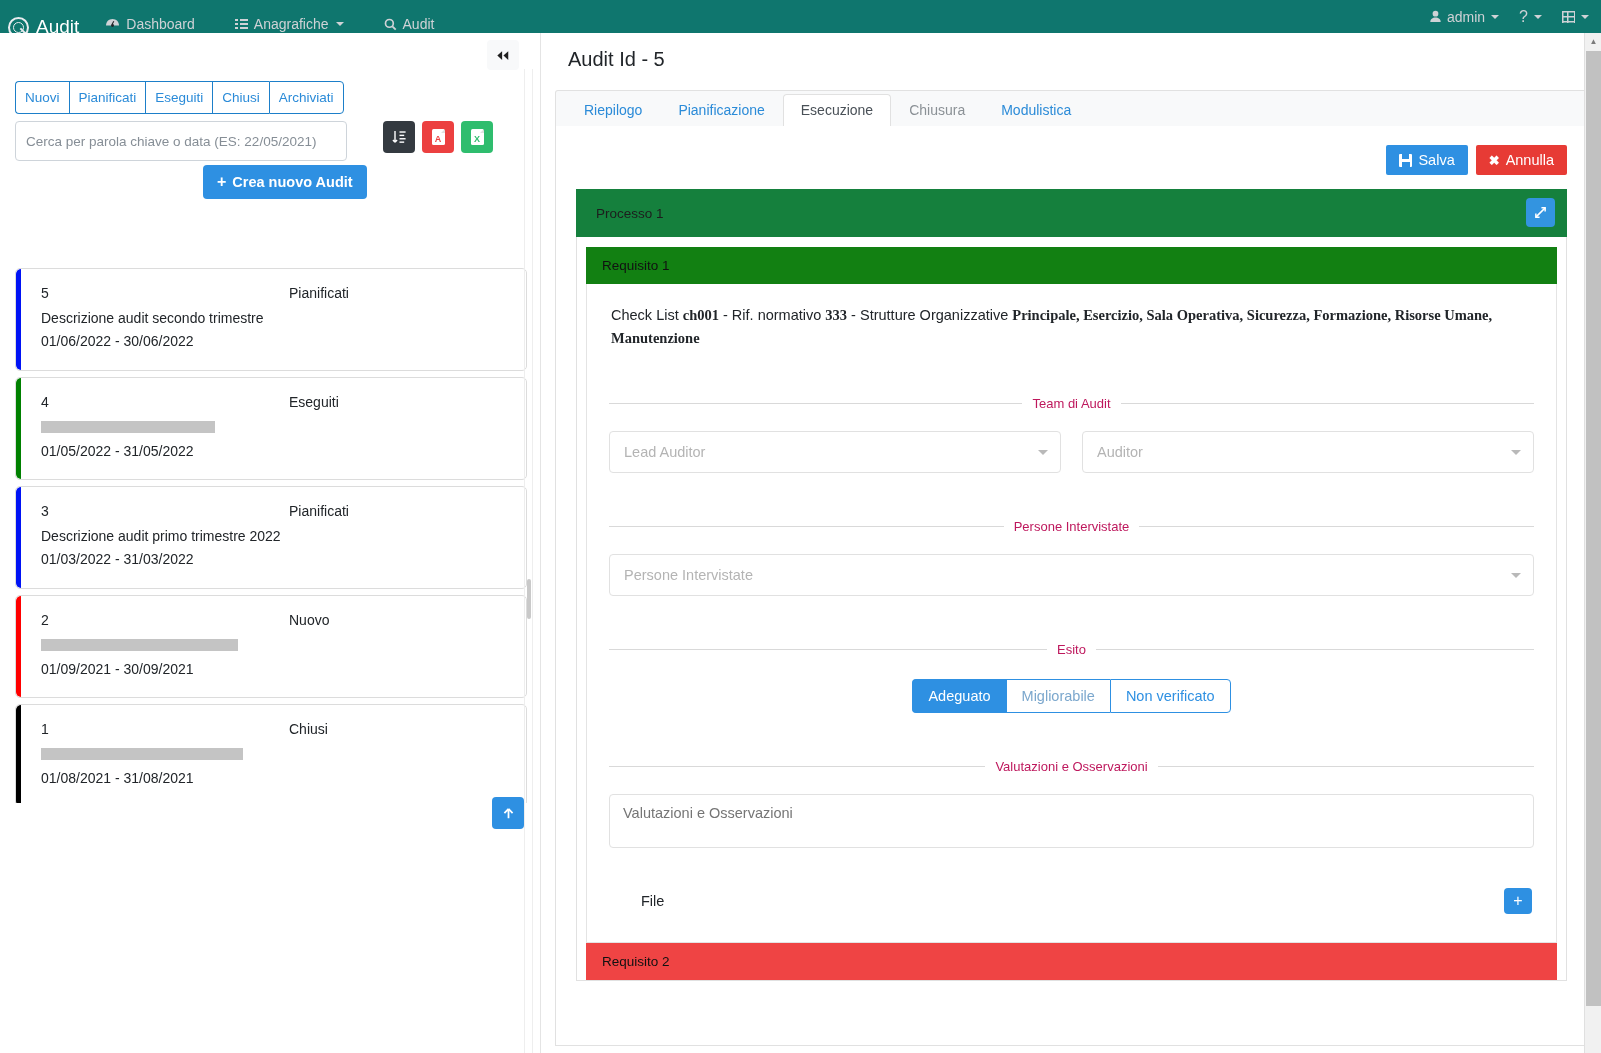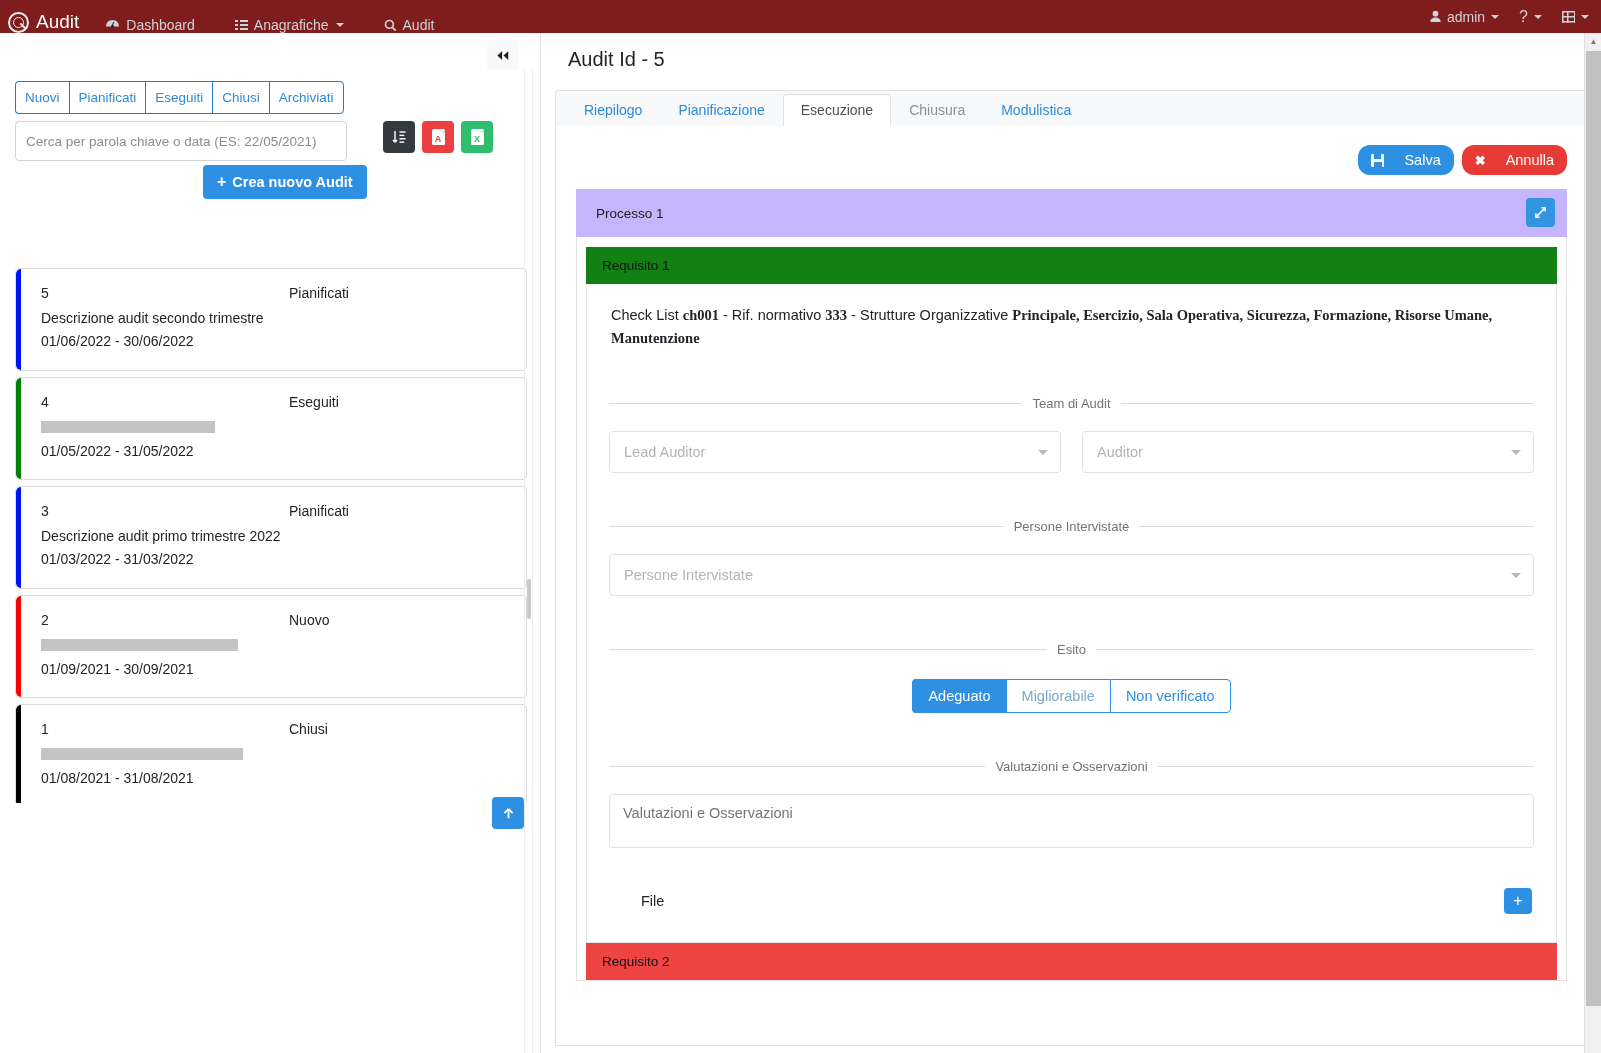--- a/index.html
+++ b/index.html
@@ -9,24 +9,24 @@
     overflow: hidden;
     background: #ffffff;
     font-family: "Liberation Sans", sans-serif;
     font-size: 14px;
     color: #212529;
   }
 
   
   .navbar {
     height: 33px;
-    background: #7f1d1d;
+    background: #0f766e;
     display: flex;
-    align-items: flex-end;
-    padding: 0 10px 0 8px;
+    align-items: flex-start;
+    padding: 16px 10px 0 8px;
     color: #ffffff;
     position: relative;
   }
   .brand {
     display: flex; align-items: center; gap: 7px;
     font-size: 19px; color: #ffffff; margin-right: 26px;
     white-space: nowrap;
   }
   .brand-logo {
     width: 21px; height: 21px; border: 2px solid #e9ecef; border-radius: 50%;
@@ -205,35 +205,35 @@
   .tabpanel {
     margin:0 13px 0 1px;
     border:1px solid #e1e1e1; border-top:none;
     background:#fff; height:920px; position:relative; overflow:hidden;
   }
   .action-row {
     display:flex; justify-content:flex-end; gap:8px;
     padding:19px 20px 0 0;
   }
   .btn {
-    border:none; border-radius:12px; color:#fff; cursor:pointer;
-    font-size:14.5px; padding:7px 13px; display:flex;align-items:center;gap:20px;
+    border:none; border-radius:2px; color:#fff; cursor:pointer;
+    font-size:14.5px; padding:7px 13px; display:flex;align-items:center;gap:6px;
     font-family:"Liberation Sans", sans-serif;
   }
   .btn-save { background:#2e90e2; }
   .btn-cancel { background:#e73b35; }
   .save-glyph {
     width:13px;height:13px;background:#fff;border-radius:1px;position:relative;
   }
   .save-glyph::before{content:"";position:absolute;left:3px;top:0;width:7px;height:5px;background:#2e90e2;}
   .save-glyph::after{content:"";position:absolute;left:2.5px;bottom:0;width:8px;height:5px;background:#2e90e2;}
 
   .processo-bar {
     margin:14px 20px 0 20px;
-    background:#c4b5fd; height:48px;
+    background:#15803d; height:48px;
     display:flex; align-items:center; padding:0 12px 0 20px;
     position:relative; color:#1d1d1d; font-size:13.5px;
   }
   .expand-btn {
     position:absolute; right:12px; top:9px;
     width:29px;height:29px;background:#3394e0;border-radius:4px;
     display:flex;align-items:center;justify-content:center;color:#fff;
     cursor:pointer; font-size:13px;
   }
   .processo-body {
@@ -250,21 +250,21 @@
   .checklist-text { font-size:14.5px; line-height:1.6; color:#212529; padding:2px 0 0 2px; }
   .checklist-text b { font-weight:bold;font-family:Liberation Serif, serif; }
 
   fieldset.grp {
     border:none; margin:0; padding:0; position:relative;
   }
   .legend-line {
     display:flex; align-items:center; margin-top:46px;
   }
   .legend-line .line { flex:1 1 auto; height:1px; background:#d9d9d9; }
-  .legend-line .lbl { padding:0 10px; font-size:13px; color:#737373; white-space:nowrap; }
+  .legend-line .lbl { padding:0 10px; font-size:13px; color:#be185d; white-space:nowrap; }
 
   .fields-row { display:flex; gap:21px; margin-top:20px; }
   .sel {
     position:relative; height:42px; border:1px solid #e1e1e1; border-radius:4px;
     background:#fff; display:flex; align-items:center; padding:0 14px;
     font-size:14.5px; color:#b4b4b4; flex:1 1 0;
   }
   .sel .arrow {
     position:absolute; right:12px; top:18px;
     width:0;height:0;border-left:5px solid transparent;border-right:5px solid transparent;

